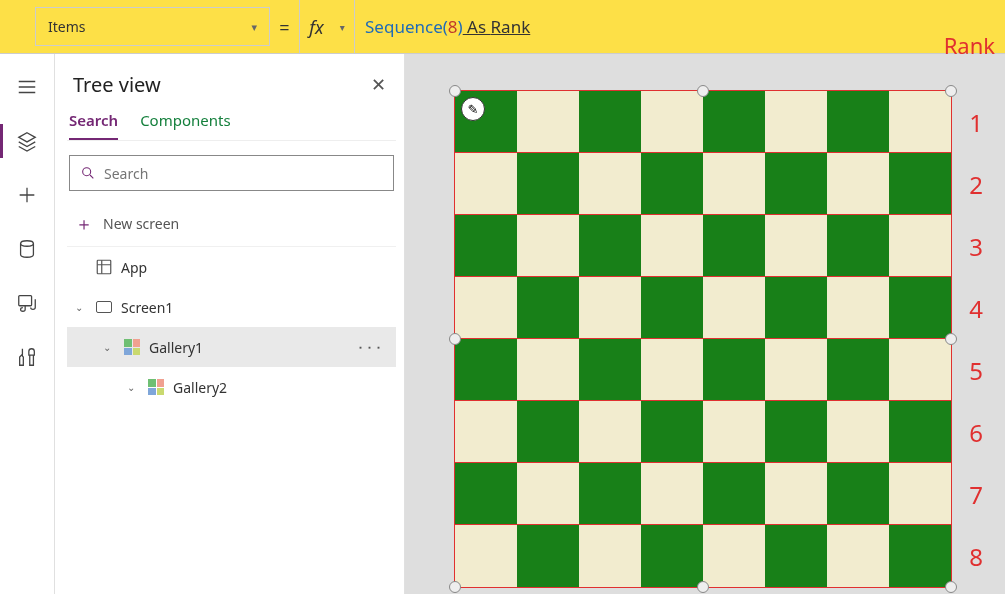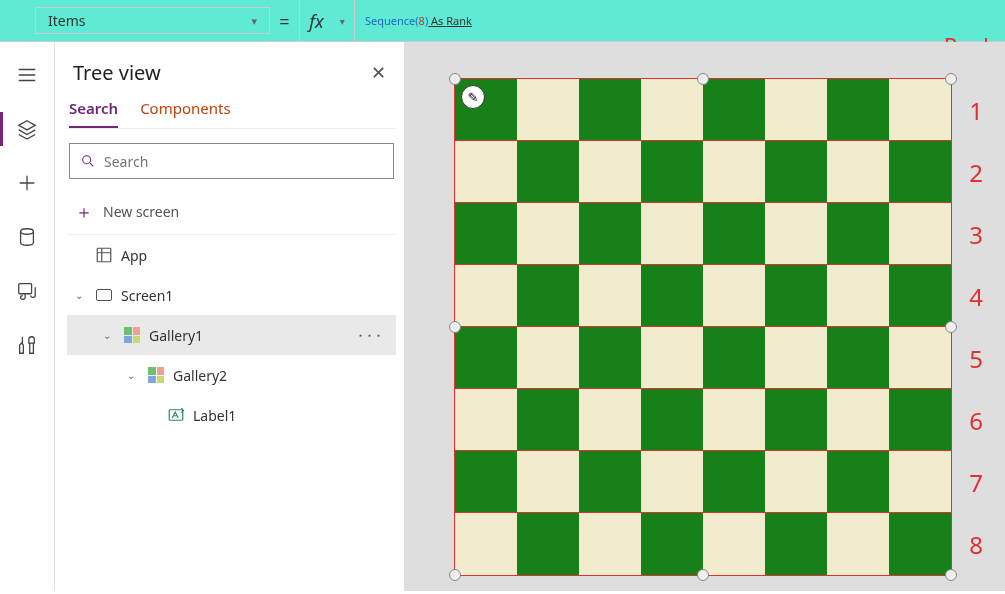--- a/index.html
+++ b/index.html
@@ -1,35 +1,35 @@
 <!DOCTYPE html>
 <html><head>
 <meta charset="utf-8">
 <style>
   * { box-sizing: border-box; margin: 0; padding: 0; font-family: "Segoe UI", system-ui, sans-serif; }
   html, body { width: 1005px; height: 594px; overflow: hidden; background: #fff; }
 
   
   .formula-bar {
-    height: 42px; width: 100%; display: flex; align-items: stretch;
-    border-bottom: 1px solid #ccc; background: #5eead4; padding-left: 35px;
+    height: 54px; width: 100%; display: flex; align-items: stretch;
+    border-bottom: 1px solid #ccc; background: #fde047; padding-left: 35px;
   }
   .prop-select {
     width: 235px; display: flex; align-items: center; justify-content: space-between;
     border: 1px solid #ccc; padding: 0 12px; font-size: 14px; color: #333;
     margin: 7px 0;
   }
   .prop-select .chev { color: #666; font-size: 11px; }
   .eq { width: 30px; display: flex; align-items: center; justify-content: center;
         font-size: 18px; color: #333; border-right: 1px solid #ccc; }
   .fx { width: 55px; display: flex; align-items: center; justify-content: center;
         font-style: italic; font-size: 18px; color: #333; gap: 16px; border-right: 1px solid #ccc;}
   .fx .chev { font-size: 10px; font-style: normal; color: #666; }
   .formula { flex: 1; display: flex; align-items: center; padding: 0 10px;
-             font-family: "Segoe UI", monospace; font-size: 11px; white-space: pre; }
+             font-family: "Segoe UI", monospace; font-size: 17px; white-space: pre; }
   .tok-fn   { color: #1f6bb8; }
   .tok-par  { color: #1f6bb8; }
   .tok-num  { color: #c0392b; }
   .tok-kw   { color: #333; text-decoration: underline; }
   .rank-label {
     position: absolute; top: 30px; right: 10px; color: #e03030; font-size: 22px;
     text-decoration: underline;
   }
 
   
@@ -51,21 +51,21 @@
 
   
   .panel {
     width: 350px; border-right: 1px solid #e0e0e0; display: flex; flex-direction: column;
     padding: 14px 8px 0 12px;
   }
   .panel-head { display: flex; align-items: center; justify-content: space-between; padding: 0 6px 6px; }
   .panel-title { font-size: 20px; color: #222; }
   .close-x { font-size: 18px; color: #555; cursor: pointer; padding: 4px; }
   .tabs { display: flex; gap: 22px; padding: 4px 2px 0; font-size: 15px; border-bottom: 1px solid #eee; }
-  .tab { padding-bottom: 8px; color: #c2410c; cursor: pointer; }
+  .tab { padding-bottom: 8px; color: #15803d; cursor: pointer; }
   .tab.active { color: #742774; border-bottom: 2px solid #742774; font-weight: 600; }
   .search {
     margin: 14px 2px 10px; border: 1px solid #888; height: 36px; display: flex; align-items: center;
     padding: 0 10px; gap: 8px; color: #666;
   }
   .search svg { width: 16px; height: 16px; stroke: #742774; fill:none; stroke-width:1.6;}
   .search input {
     border: none; outline: none; flex: 1; font-size: 14px; color: #0369a1;
   }
   .new-screen {
@@ -251,30 +251,20 @@
           <span class="ico-gallery">
               <span></span>
               <span></span>
               <span></span>
               <span></span>
             </span>
         </span>
         <span>Gallery2</span>
       </div>
 
-      <div class="node">
-        <span class="spacer" style="width:84px"></span>
-        <span class="ico">
-          <svg viewBox="0 0 24 24" width="18" height="18" fill="none" stroke="#2b8a72" stroke-width="1.6">
-              <rect x="3" y="5" width="18" height="14" rx="1"></rect>
-              <path d="M7 16l4-8 4 8M8.5 13h5M19 3l3 3-3 3"></path>
-            </svg>
-        </span>
-        <span>Label1</span>
-      </div>
 
     </div>
   </div>
 
   <div class="canvas">
     <div class="frame">
       <div class="rows" id="board">
           <div class="row">
             <div class="cell green"></div>
             <div class="cell cream"></div>

